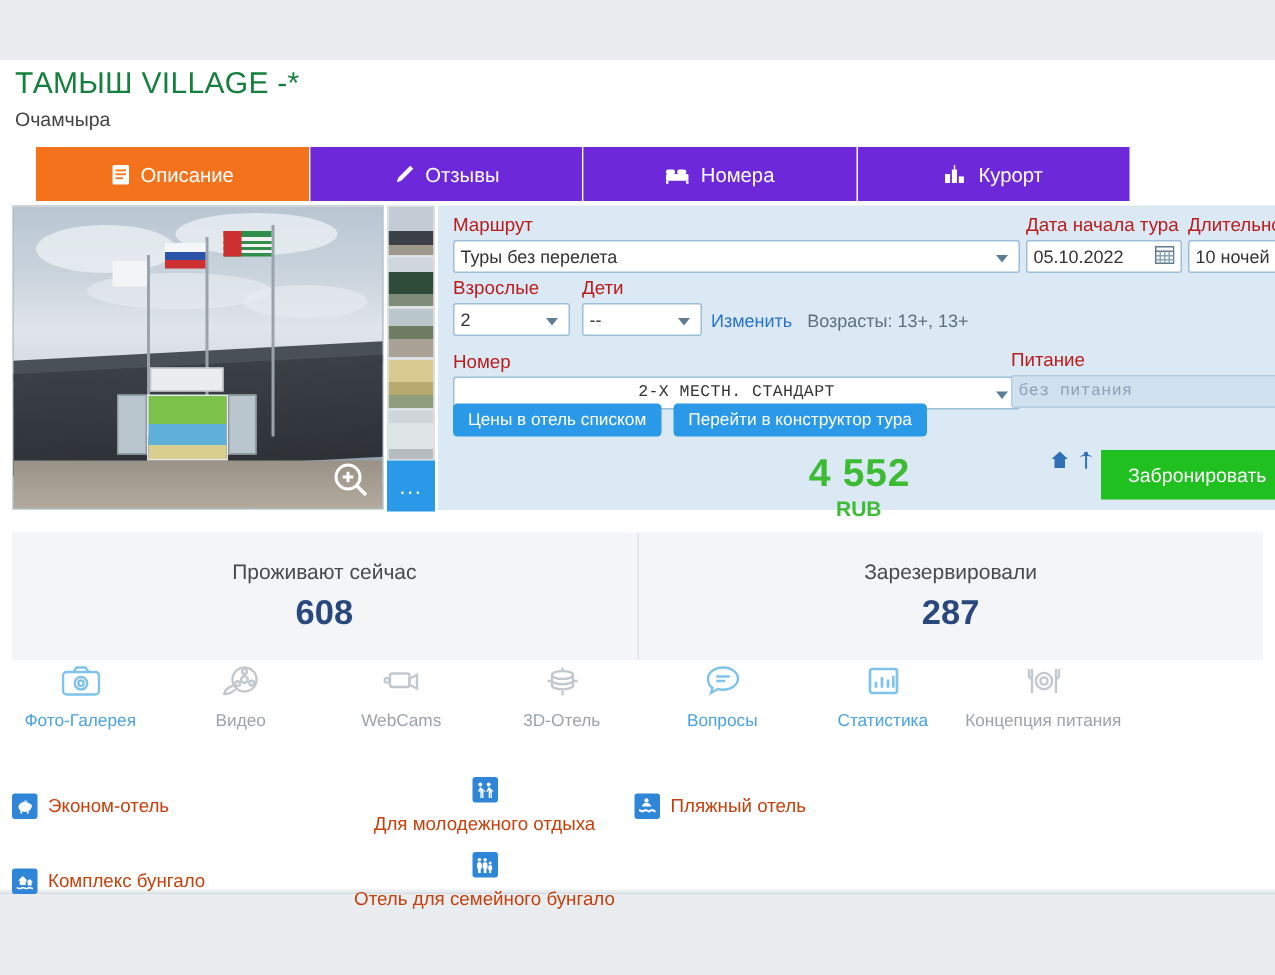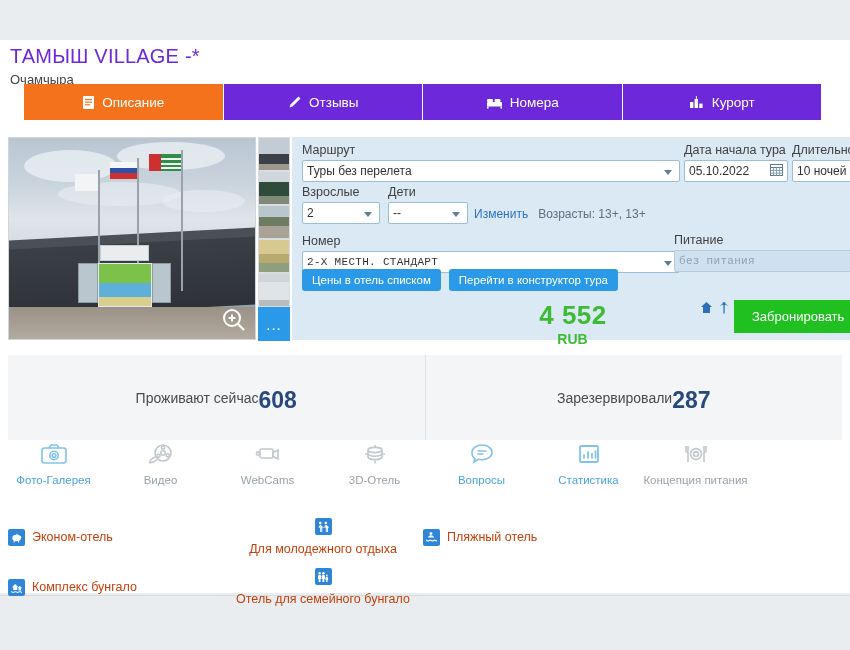--- a/index.html
+++ b/index.html
@@ -16,25 +16,25 @@
   .topbar { position: absolute; left: 0; top: 0; width: 850px; height: 40px; background: #e9edf0; }
 
   
   .sheet { position: absolute; left: 0; top: 40px; width: 850px; height: 553px; background: #ffffff; }
 
   
   .footerbar { position: absolute; left: 0; top: 595px; width: 850px; height: 55px; background: #e9edf0; border-top: 1px solid #d8dde1; }
 
   
   .titlewrap { position: absolute; left: 10px; top: 45px; }
-  .hotel-title { font-size: 20px; color: #6d28d9; letter-spacing: .2px; white-space: nowrap; }
+  .hotel-title { font-size: 20px; color: #15803d; letter-spacing: .2px; white-space: nowrap; }
   .hotel-sub { font-size: 13px; color: #444; margin-top: 4px; }
 
   
-  .tabs { position: absolute; left: 0; top: 84px; width: 821px; height: 36px; display: flex; padding-left: 24px; }
+  .tabs { position: absolute; left: 0; top: 98px; width: 753px; height: 36px; display: flex; padding-left: 24px; }
   .tab { flex: 1; display: flex; align-items: center; justify-content: center;
          color: #fff; font-size: 13.5px; gap: 7px; background: #6d28d9;
          border-right: 1px solid #ffffff; cursor: pointer; }
   .tab:last-child { border-right: none; }
   .tab.active { background: #f4721b; }
   .tab svg { display: block; }
 
   
   .gallery { position: absolute; left: 8px; top: 137px; width: 248px; height: 203px;
              border: 1px solid #cfd6db; overflow: hidden; background: #93a3ad; }
@@ -73,21 +73,21 @@
   .t3 { background: linear-gradient(180deg,#b9c7cd 0 35%, #6e7d62 35% 62%, #a8a396 62% 100%); }
   .t4 { background: linear-gradient(180deg,#d7c98f 0 45%, #b8a96f 45% 72%, #8f9e7c 72% 100%); }
   .t5 { background: linear-gradient(180deg,#cfd6da 0 25%, #dfe4e7 25% 80%, #b6bcc0 80% 100%); }
   .thumb-more { width:32px; height:34px; background:#2a9ae8; color:#fff; font-size:15px;
                 display:flex; align-items:center; justify-content:center; letter-spacing:1px;
                 cursor:pointer; }
 
   
   .form { position:absolute; left: 292px; top: 137px; width: 600px; height: 203px;
           background:#dbe9f5; }
-  .fld-label { font-size:12.5px; color:#404040; }
+  .fld-label { font-size:12.5px; color:#b91c1c; }
   .sel, .txt {
     height: 22px; background:#fff; border:1px solid #9cbfd8; border-radius:2px;
     font-size:12px; color:#333; font-family:"Liberation Sans", sans-serif;
     padding: 0 4px; display:flex; align-items:center; position:relative;
   }
   .sel::after { content:""; position:absolute; right:7px; top:9px;
                 border-left:4px solid transparent; border-right:4px solid transparent;
                 border-top:5px solid #5b7d96; }
   .mono { font-family:"Liberation Mono", monospace; font-size:11px; letter-spacing:.3px; }
   .ghost { background:#cfe0ee; border-color:#b4ccdf; color:#8ba4b7; }
@@ -121,21 +121,21 @@
   .price { color:#3dbb35; font-size:26px; font-weight:bold; margin-left:4px; letter-spacing:.5px; }
   .price-cur { color:#3dbb35; font-size:14px; font-weight:bold; margin-left:3px; }
   .price-icons { position:absolute; left:408px; display:flex; gap:5px; align-items:center; }
   .btn-book { position:absolute; left:442px; background:#1fc020; color:#fff; font-size:13px;
               border:none; padding: 9px 18px; cursor:pointer; white-space:nowrap;
               font-family:"Liberation Sans", sans-serif; }
 
   
   .stats { position:absolute; left:8px; top:355px; width:834px; height:85px;
            background:#f3f5f7; display:flex; }
-  .stat { flex:1; display:flex; flex-direction:row; align-items:center; justify-content:center;
+  .stat { flex:1; display:flex; flex-direction:column; align-items:center; justify-content:center;
           border-right:1px solid #e0e4e8; }
   .stat:last-child { border-right:none; }
   .stat-label { font-size:14px; color:#4a4a4a; }
   .stat-value { font-size:23px; color:#29487d; font-weight:bold; margin-top:6px; }
 
   
   .features { position:absolute; left:0; top:443px; width:860px; height:55px; display:flex; }
   .feat { width:107px; display:flex; flex-direction:column; align-items:center; gap:5px; cursor:pointer; }
   .feat-label { font-size:11.5px; white-space:nowrap; }
   .feat.on .feat-label { color:#4aa3e0; }
@@ -301,21 +301,21 @@
       </div>
     </div>
 
     <div class="ages-row">
       <span class="link">Изменить</span>
       <span class="muted">Возрасты: 13+, 13+</span>
     </div>
 
     <div class="row-room">
       <div class="fld-label">Номер</div>
-      <div class="sel room-sel mono" style="margin-top:3px;">
+      <div class="sel room-sel mono" style="margin-top:3px;justify-content:center;">
         <span>2-Х МЕСТН. СТАНДАРТ</span>
       </div>
     </div>
 
     <div class="row-meal">
       <div class="fld-label">Питание</div>
       <div class="txt meal-box mono ghost" style="margin-top:3px;">
         <span>без питания</span>
       </div>
     </div>

